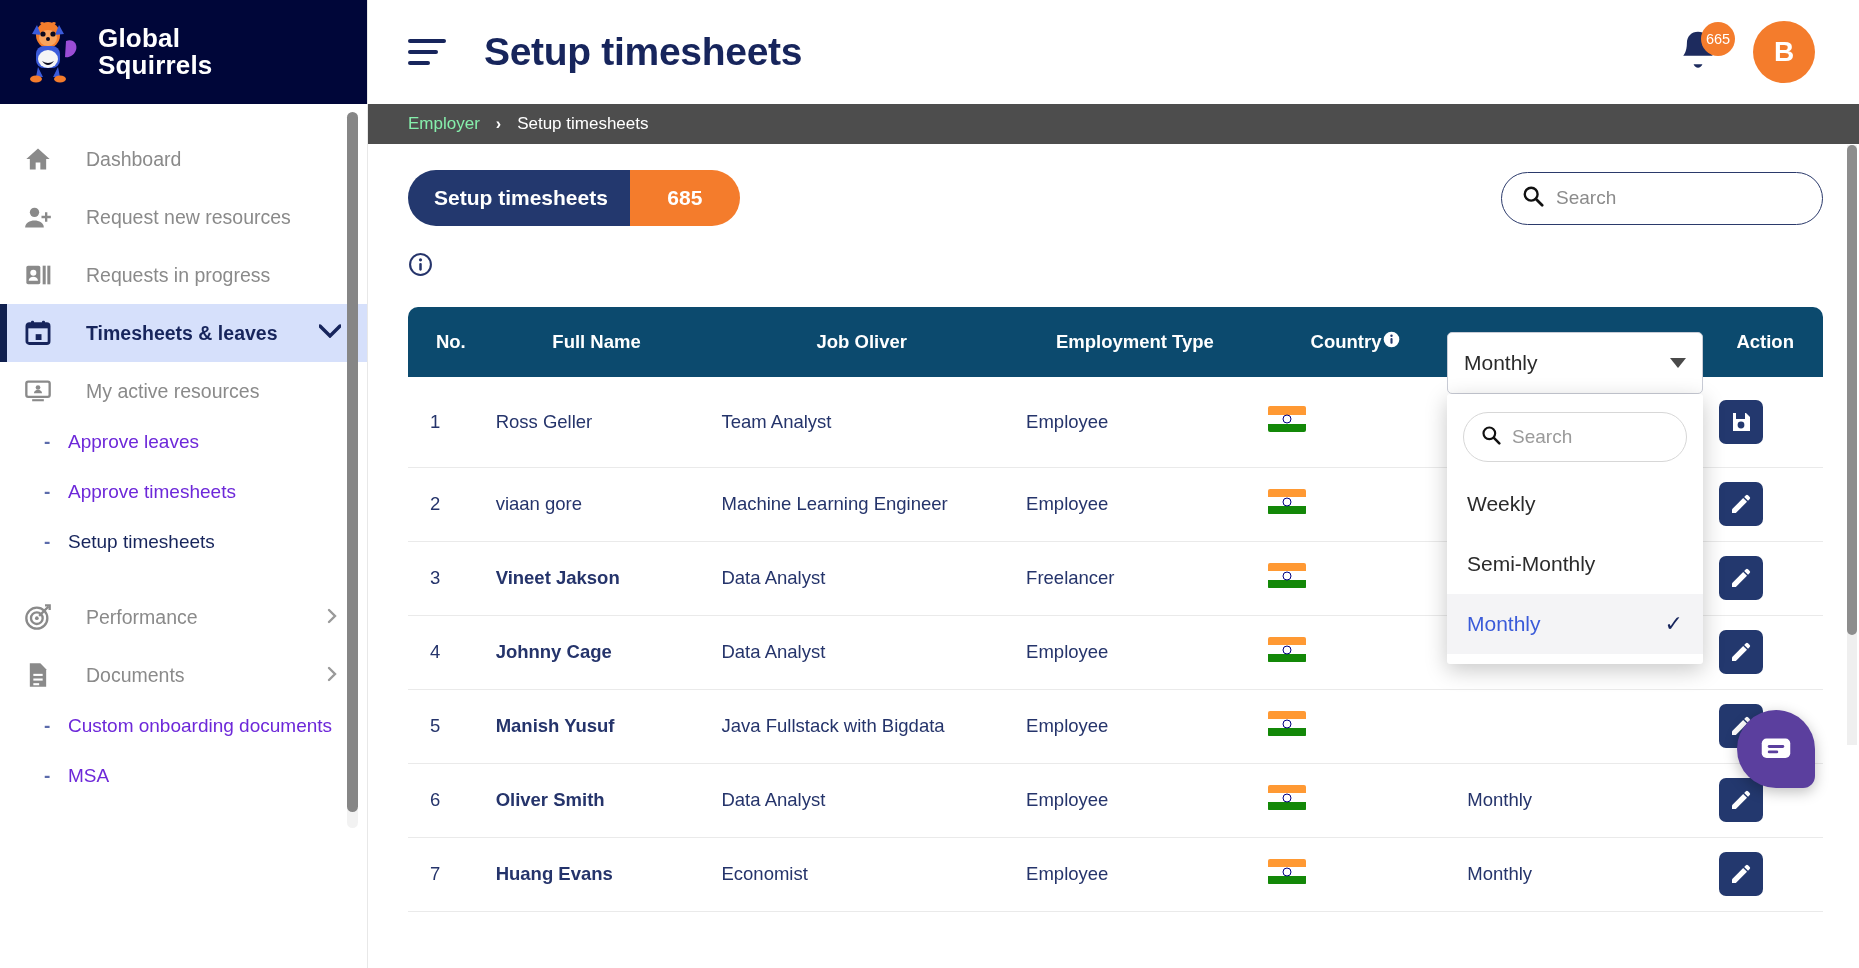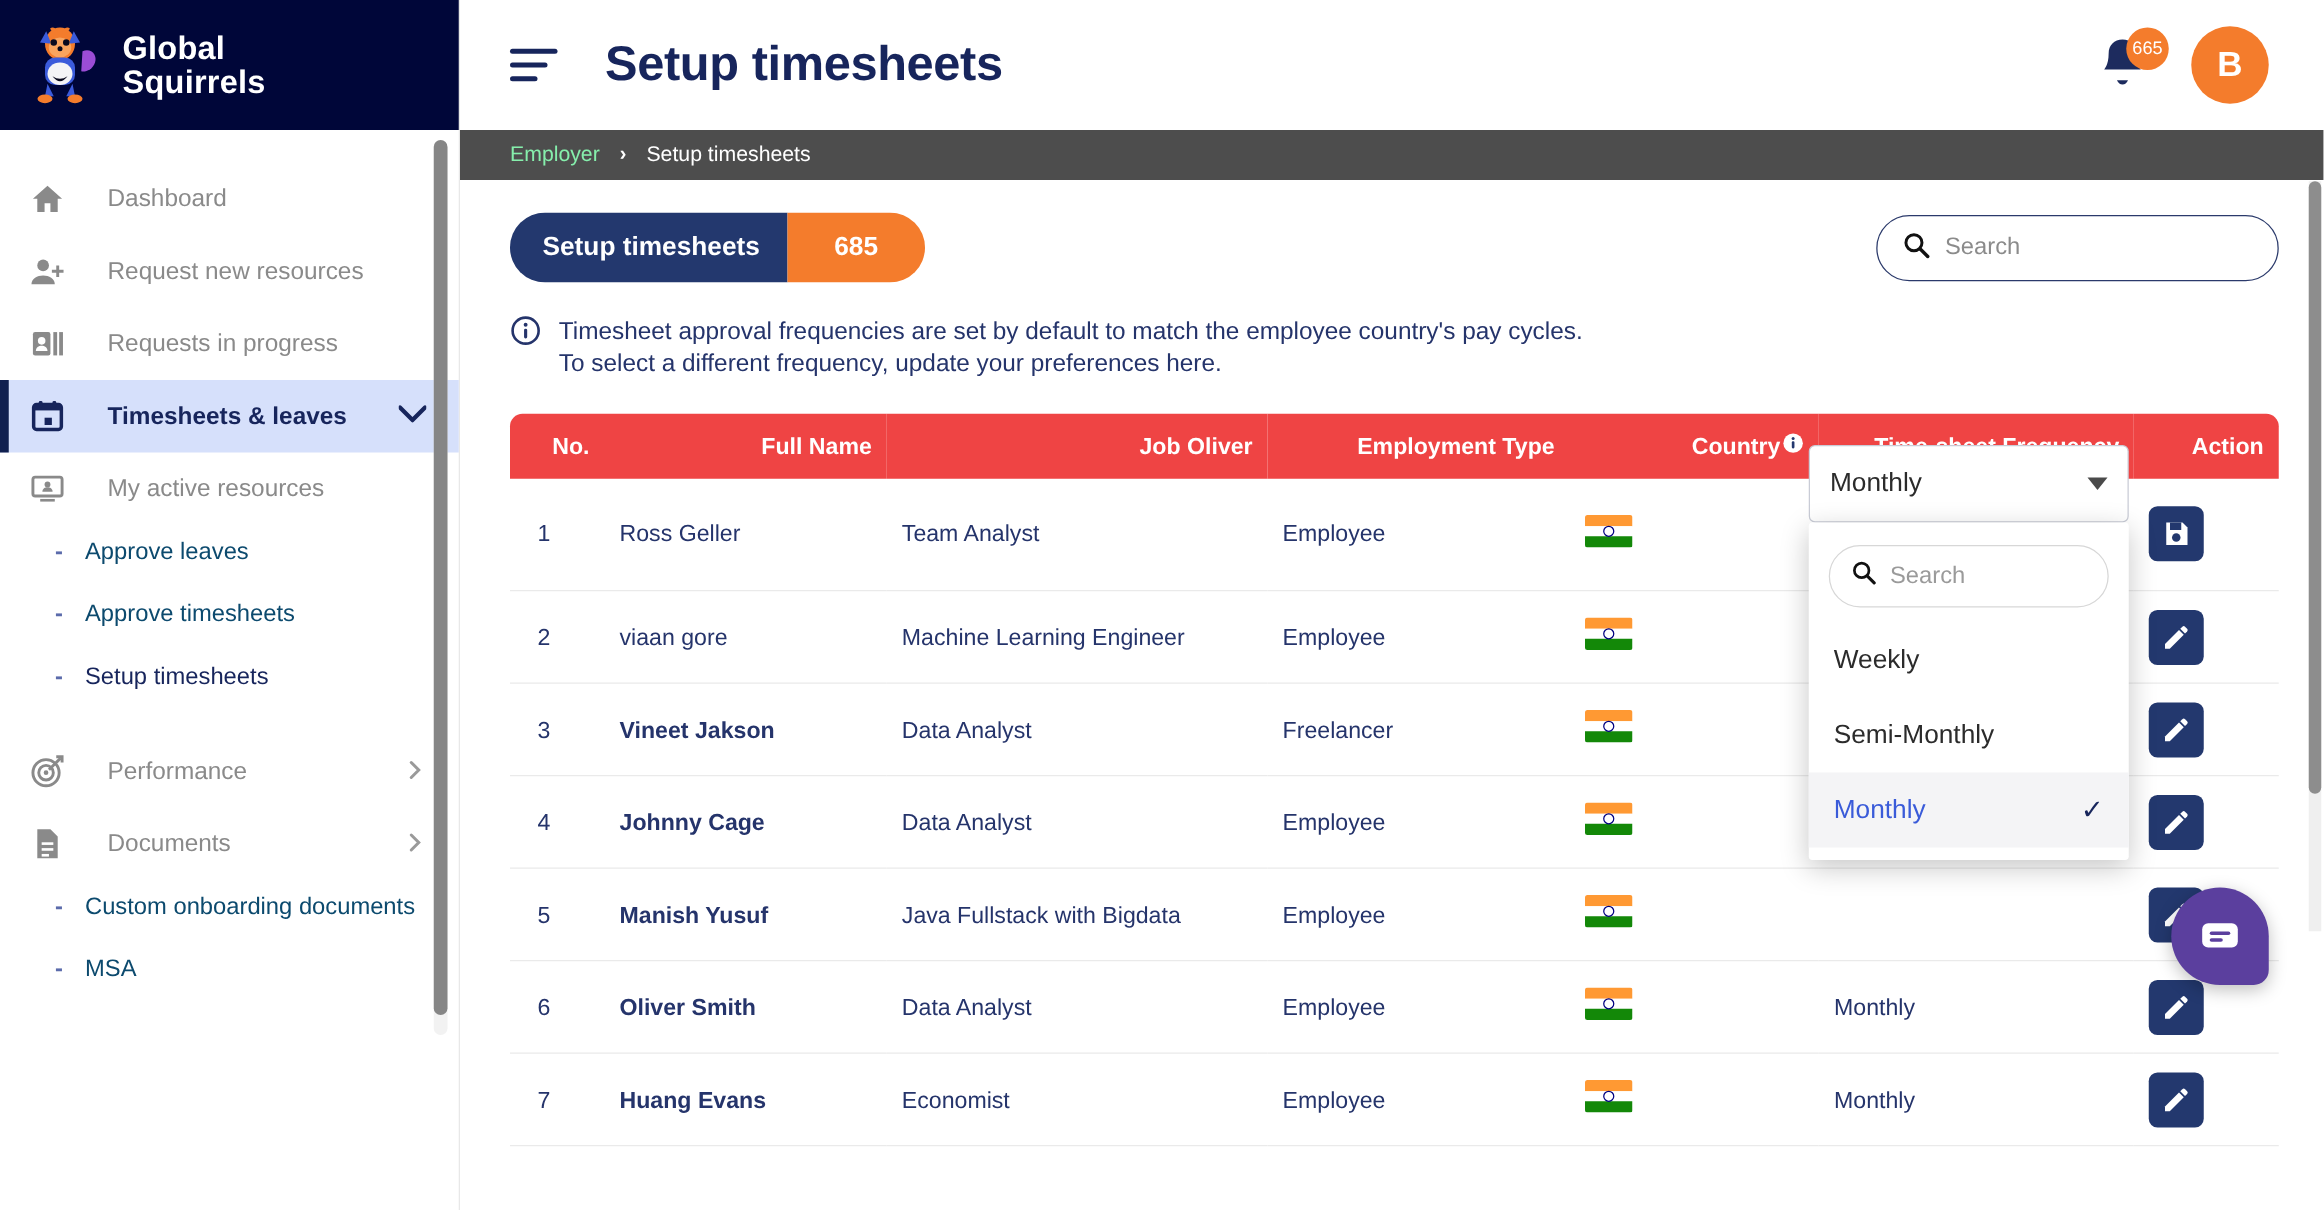--- a/index.html
+++ b/index.html
@@ -39,21 +39,21 @@
     width: 7px; background: #10204f;
   }
   .nav-item.active .nav-label { color: #17255c; font-weight: 700; }
   .nav-caret { margin-left: auto; margin-right: 26px; color: #17255c; }
   .nav-caret-right { margin-left: auto; margin-right: 30px; color: #9a9a9a; font-size: 13px;}
   .sub-item {
     display: flex; align-items: flex-start; gap: 10px;
     padding: 8px 18px 8px 44px; cursor: pointer; min-height: 50px;
   }
   .sub-dash { color: #5b6bab; font-weight: 700; font-size: 19px; width: 14px; flex:0 0 14px; line-height: 1.5;}
-  .sub-label { font-size: 19px; color: #0c4a6e; line-height: 1.5; }
+  .sub-label { font-size: 19px; color: #6d28d9; line-height: 1.5; }
   .sub-item.active .sub-label { color: #17255c; font-weight: 400; }
   .nav-gap { height: 18px; }
   .sb-track {
     position: absolute; right: 9px; top: 112px; width: 11px; height: 716px;
     background: #f2f2f2; border-radius: 6px;
   }
   .sb-thumb {
     position: absolute; right: 9px; top: 112px; width: 11px; height: 700px;
     background: #868686; border-radius: 6px;
   }
@@ -119,22 +119,22 @@
   }
   .search-box input::placeholder { color: #8b8b8b; }
 
   .info-banner { display: flex; gap: 14px; margin-top: 26px; }
   .info-text { color: #25346b; font-size: 19.5px; line-height: 1.35; }
 
   
   .table-wrap { margin-top: 26px; position: relative; }
   table { width: 100%; border-collapse: collapse; table-layout: fixed; }
   thead th {
-    background: #ef4444; color: #fff; font-size: 18.5px; font-weight: 700;
-    text-align: right; height: 52px; padding: 0 12px; vertical-align: middle;
+    background: #0c4a6e; color: #fff; font-size: 18.5px; font-weight: 700;
+    text-align: center; height: 70px; padding: 0 12px; vertical-align: middle;
   }
   thead th:first-child { border-radius: 10px 0 0 0; padding-left: 22px; }
   thead th:last-child { border-radius: 0 10px 0 0; }
   tbody td {
     font-size: 18.5px; color: #25346b; padding: 0 12px; height: 74px;
     border-bottom: 1px solid #eaeaea; vertical-align: middle;
   }
   tbody td:first-child { padding-left: 22px; }
   tr.tall td { height: 90px; }
   .name-bold { font-weight: 700; }
@@ -416,24 +416,20 @@
       </div>
 
       <div class="info-banner">
         <span>
           <svg width="25" height="25" viewBox="0 0 24 24">
               <circle cx="12" cy="12" r="10" fill="none" stroke="#25346b" stroke-width="2"></circle>
               <circle cx="12" cy="7.5" r="1.5" fill="#25346b"></circle>
               <rect x="10.8" y="10.5" width="2.4" height="7.5" rx="1.1" fill="#25346b"></rect>
             </svg>
         </span>
-        <div>
-          <div class="info-text">Timesheet approval frequencies are set by default to match the employee country's pay cycles.</div>
-          <div class="info-text">To select a different frequency, update your preferences here.</div>
-        </div>
       </div>
 
       <div class="table-wrap">
         <table>
           <thead>
             <tr>
               <th class="col-no">No.</th>
               <th class="col-name">Full Name</th>
               <th class="col-job">Job Oliver</th>
               <th class="col-emp">Employment Type</th>

